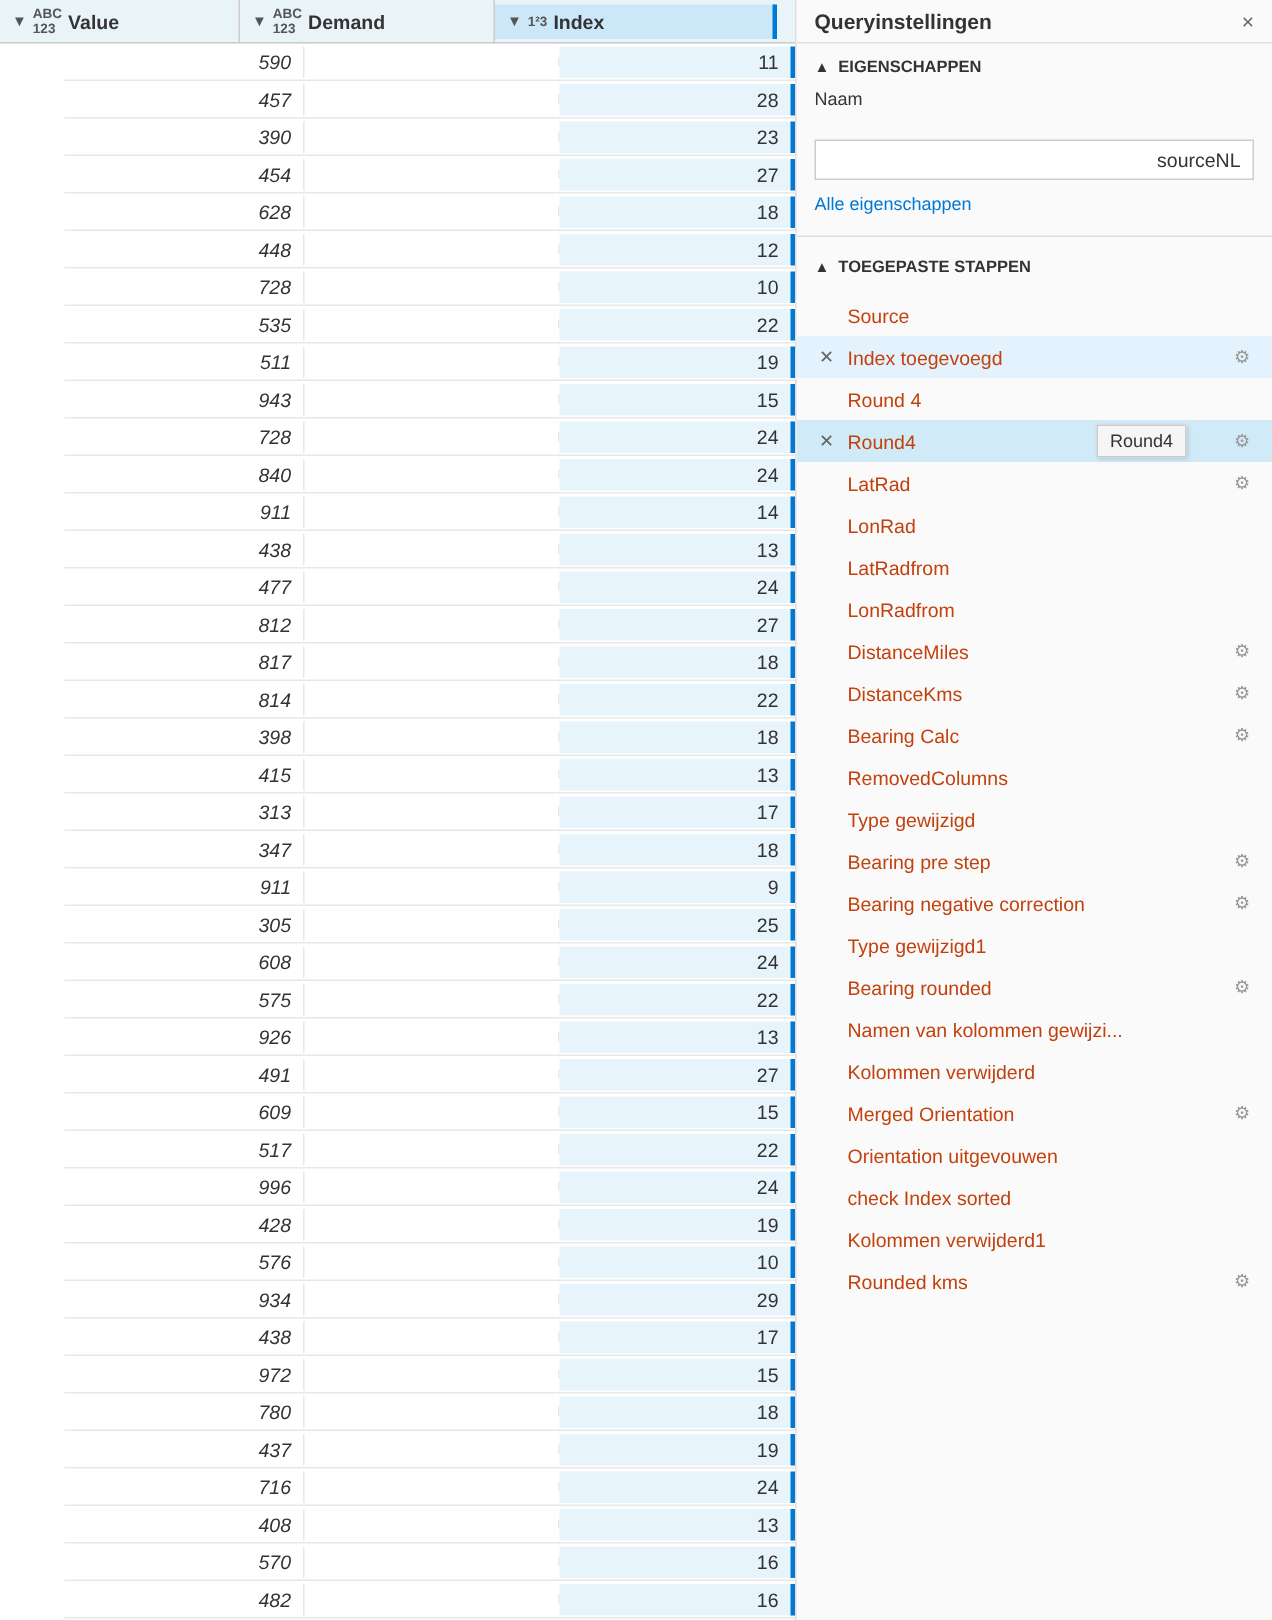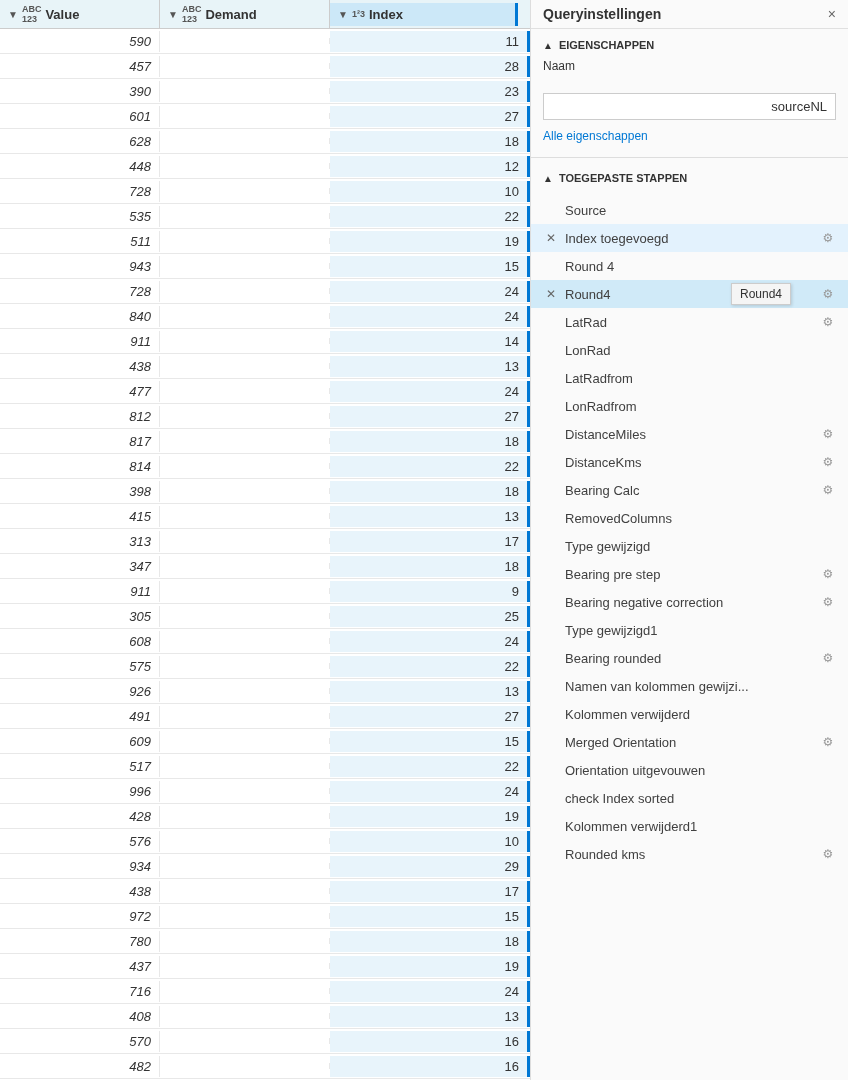--- a/index.html
+++ b/index.html
@@ -67,20 +67,21 @@
 
     .col-header-icon {
       font-size: 10px;
       color: #555;
     }
 
     .table-body {
       flex: 1;
       overflow-y: auto;
       overflow-x: hidden;
+      padding-left: 43px;
     }
 
     .table-body::-webkit-scrollbar {
       width: 10px;
     }
     .table-body::-webkit-scrollbar-track {
       background: #f0f0f0;
     }
     .table-body::-webkit-scrollbar-thumb {
       background: #c0c0c0;
@@ -235,21 +236,21 @@
       margin-right: 6px;
       font-size: 12px;
       display: flex;
       align-items: center;
       justify-content: center;
     }
 
     .step-name {
       flex: 1;
       font-size: 13px;
-      color: #404040;
+      color: #c2410c;
     }
 
     .step-gear {
       width: 16px;
       height: 16px;
       color: #999;
       font-size: 12px;
       display: flex;
       align-items: center;
       justify-content: center;
@@ -303,21 +304,21 @@
     <div class="cell-value">457</div>
     <div class="cell-demand"></div>
     <div class="cell-index">28</div>
   </div>
       <div class="table-row">
     <div class="cell-value">390</div>
     <div class="cell-demand"></div>
     <div class="cell-index">23</div>
   </div>
       <div class="table-row">
-    <div class="cell-value">601</div>
+    <div class="cell-value">454</div>
     <div class="cell-demand"></div>
     <div class="cell-index">27</div>
   </div>
       <div class="table-row">
     <div class="cell-value">628</div>
     <div class="cell-demand"></div>
     <div class="cell-index">18</div>
   </div>
       <div class="table-row">
     <div class="cell-value">448</div>

